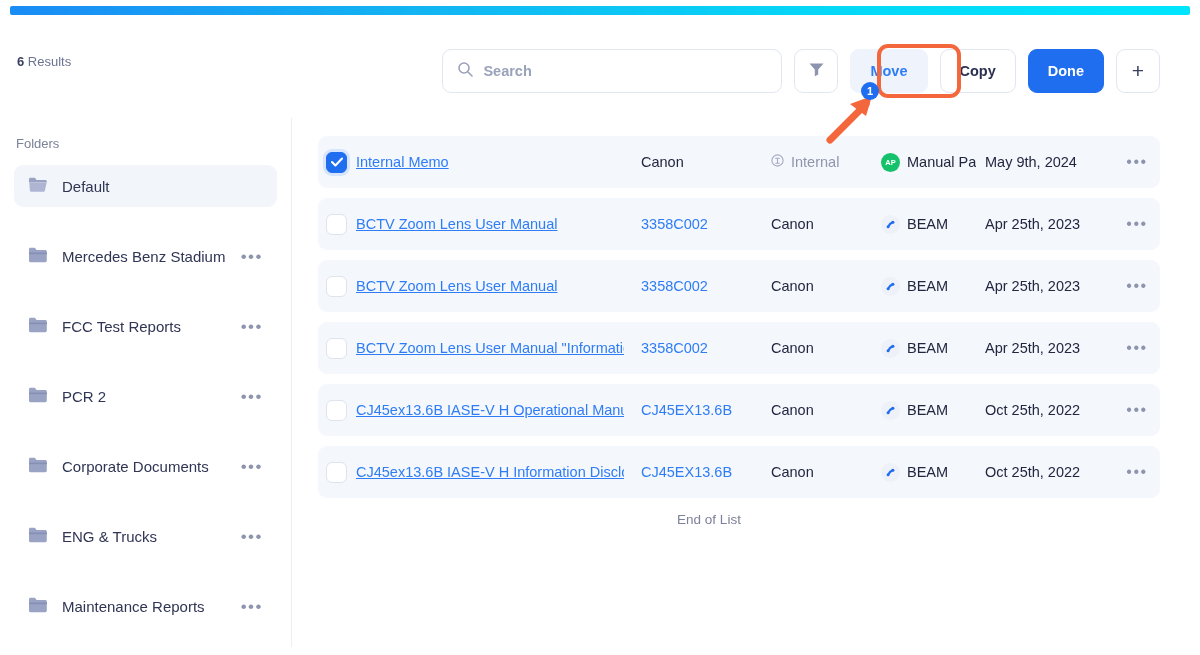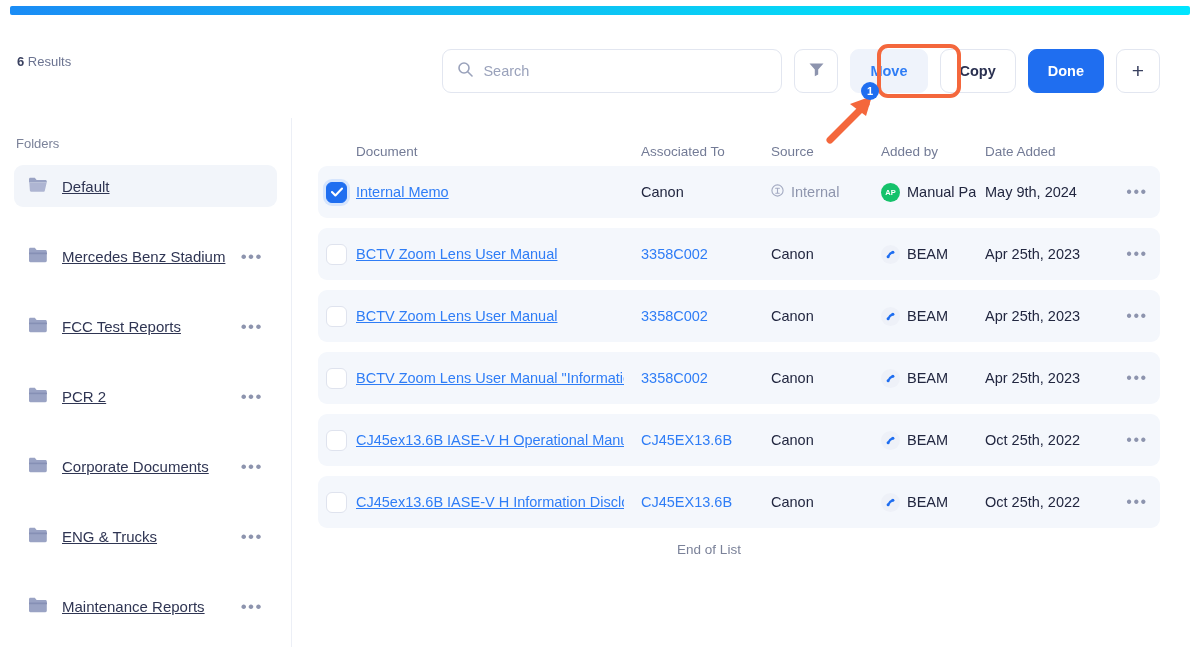--- a/index.html
+++ b/index.html
@@ -48,21 +48,21 @@
   .search-box {
     width: 340px; height: 44px;
     border: 1px solid #e2e6f0; border-radius: 9px;
     background: #fff;
     display: flex; align-items: center; gap: 10px;
     padding: 0 14px;
   }
   .search-input {
     border: none; outline: none; background: transparent;
     font-family: "Liberation Sans", sans-serif;
-    font-size: 14.5px; color: #3a4160; width: 100%;
+    font-size: 14.5px; color: #3a4160; width: 100%; font-weight: bold;
   }
   .search-input::placeholder { color: #9aa2bb; }
   .icon-btn {
     width: 44px; height: 44px;
     border: 1px solid #e2e6f0; border-radius: 9px; background: #fff;
     display: flex; align-items: center; justify-content: center;
     position: relative;
   }
   .btn {
     height: 44px; padding: 0 19px;
@@ -109,21 +109,21 @@
   }
   .folder-row {
     display: flex; align-items: center;
     height: 42px; margin: 0 14px 28px 14px;
     padding: 0 14px 0 14px; border-radius: 9px;
   }
   .folder-row.active { background: #f2f5fa; }
   .folder-ico { flex: none; margin-right: 14px; display: block; }
   .folder-label {
     font-size: 15px; color: #2f3553; flex: 1;
-    overflow: hidden; white-space: nowrap; text-decoration: underline;
+    overflow: hidden; white-space: nowrap;
   }
   .dots {
     color: #8d94ae; font-size: 17px; letter-spacing: 1.5px;
     line-height: 1; flex: none;
   }
 
   
   .table-area { flex: 1; padding: 18px 40px 0 26px; overflow: hidden; }
   .thead {
     display: flex; align-items: center;
@@ -289,29 +289,20 @@
                 <path d="M1 3.2c0-.8.6-1.4 1.4-1.4h4.4l1.8 2.1h8.8c.8 0 1.4.6 1.4 1.4v9.5c0 .8-.6 1.4-1.4 1.4H2.4c-.8 0-1.4-.6-1.4-1.4z" fill="#9aa3c4"></path>
                 <path d="M1 6.6h18v1.6H1z" fill="#8690b5"></path>
               </svg></span>
             <span class="folder-label">Maintenance Reports</span>
             <span class="dots">•••</span>
           </div>
         </div>
     </div>
 
     <div class="table-area">
-      <div class="thead">
-        <div class="col-check"></div>
-        <div class="col-doc">Document</div>
-        <div class="col-assoc">Associated To</div>
-        <div class="col-source">Source</div>
-        <div class="col-added">Added by</div>
-        <div class="col-date">Date Added</div>
-        <div class="col-menu"></div>
-      </div>
 
       <div id="row-list">
           <div class="row">
             <div class="col-check">
               <span class="cbox checked">
                 <svg width="12" height="10" viewBox="0 0 12 10" fill="none">
                   <path d="M1 5l3.4 3.4L11 1.6" stroke="#fff" stroke-width="2.1" stroke-linecap="round" stroke-linejoin="round"></path>
                 </svg>
               </span>
             </div>

